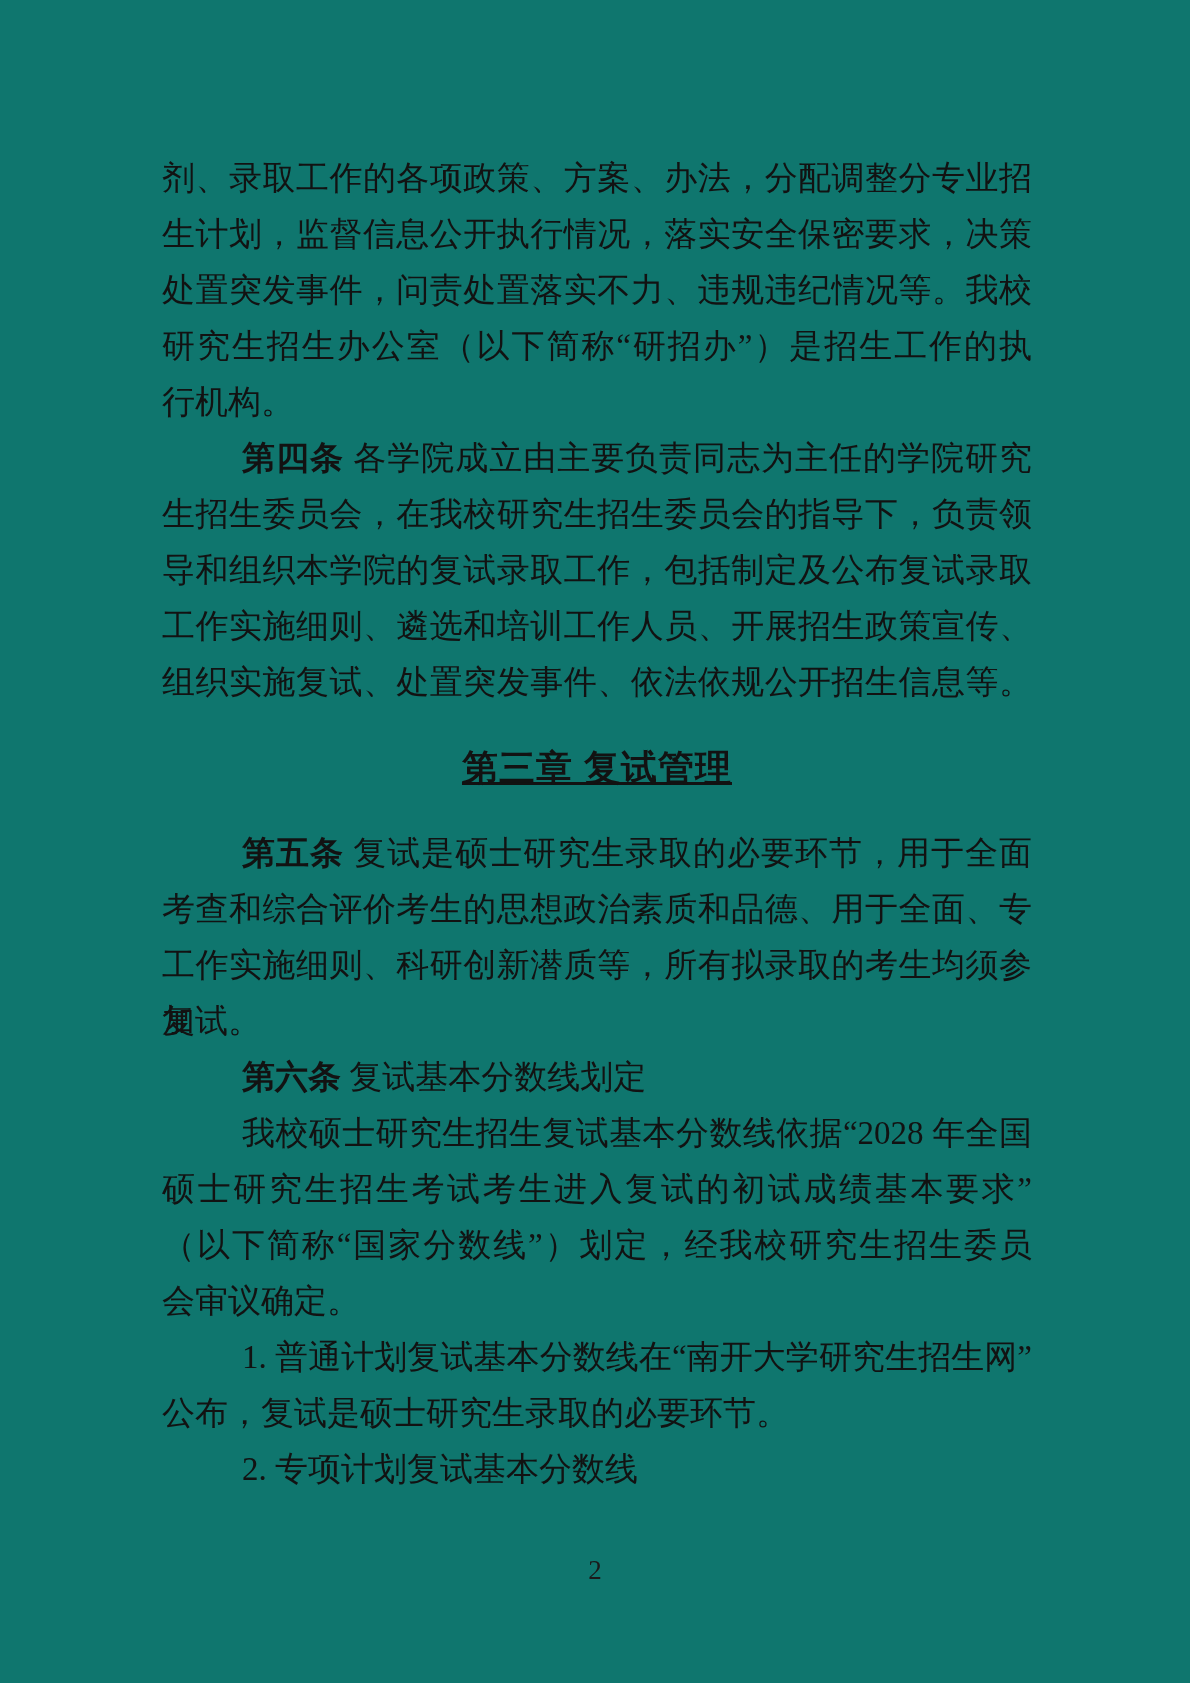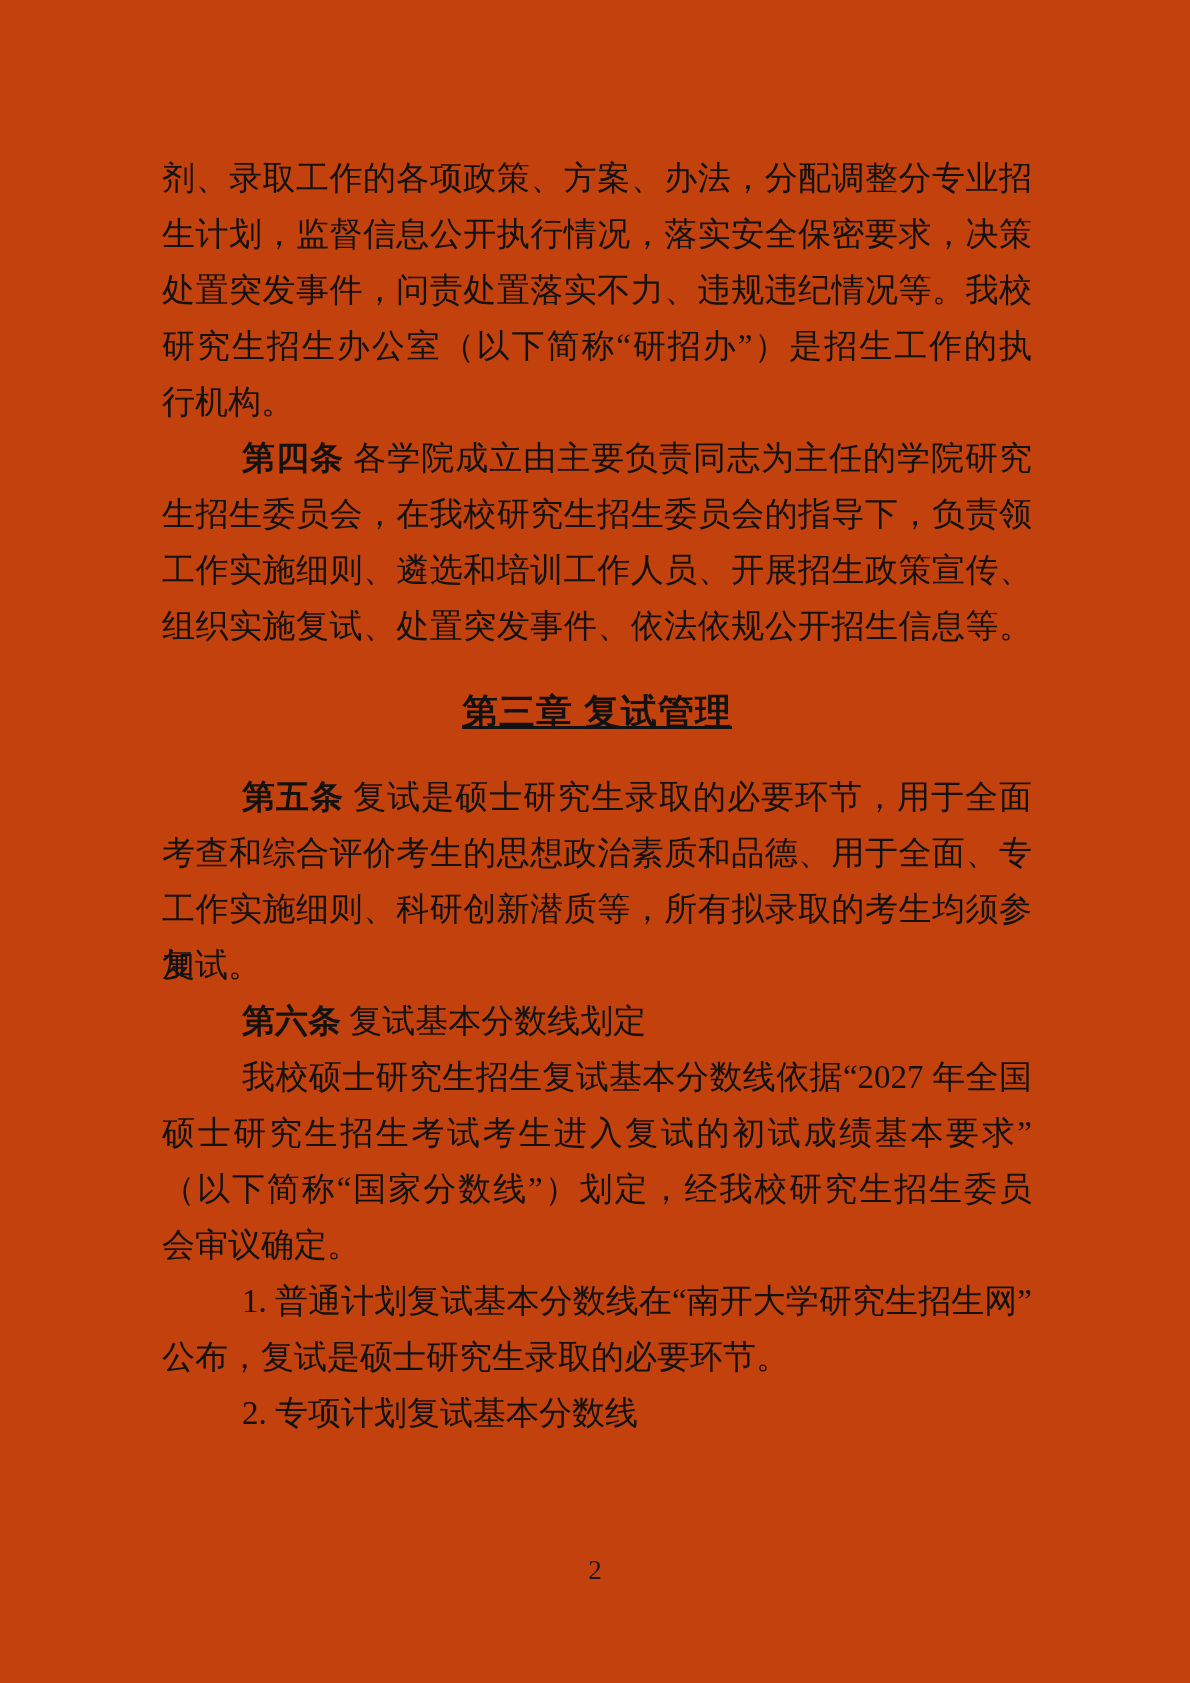--- a/index.html
+++ b/index.html
@@ -11,21 +11,21 @@
     width: 1190px;
     height: 1683px;
     position: relative;
     overflow: hidden;
     font-family: "Liberation Serif", "DejaVu Serif", serif;
     color: #121212;
   }
   .page {
     position: absolute;
     inset: 0;
-    background: #c2410c;
+    background: #0f766e;
   }
   .content {
     position: absolute;
     left: 162px;
     top: 150px;
     width: 870px;
   }
   .line {
     font-size: 33px;
     line-height: 56px;
@@ -86,35 +86,36 @@
       <div class="paragraph">
         <div class="line">剂、录取工作的各项政策、方案、办法，分配调整分专业招</div>
         <div class="line">生计划，监督信息公开执行情况，落实安全保密要求，决策</div>
         <div class="line">处置突发事件，问责处置落实不力、违规违纪情况等。我校</div>
         <div class="line">研究生招生办公室（以下简称“研招办”）是招生工作的执</div>
         <div class="line end">行机构。</div>
       </div>
       <div class="paragraph">
         <div class="line indent"><b>第四条</b> 各学院成立由主要负责同志为主任的学院研究</div>
         <div class="line">生招生委员会，在我校研究生招生委员会的指导下，负责领</div>
+        <div class="line">导和组织本学院的复试录取工作，包括制定及公布复试录取</div>
         <div class="line">工作实施细则、遴选和培训工作人员、开展招生政策宣传、</div>
         <div class="line">组织实施复试、处置突发事件、依法依规公开招生信息等。</div>
       </div>
       <div class="heading">第三章 复试管理</div>
       <div class="paragraph">
         <div class="line indent"><b>第五条</b> 复试是硕士研究生录取的必要环节，用于全面</div>
         <div class="line">考查和综合评价考生的思想政治素质和品德、用于全面、专</div>
         <div class="line">工作实施细则、科研创新潜质等，所有拟录取的考生均须参加</div>
         <div class="line end">复试。</div>
       </div>
       <div class="paragraph">
         <div class="line end indent"><b>第六条</b> 复试基本分数线划定</div>
       </div>
       <div class="paragraph">
-        <div class="line indent">我校硕士研究生招生复试基本分数线依据“2027 年全国</div>
+        <div class="line indent">我校硕士研究生招生复试基本分数线依据“2028 年全国</div>
         <div class="line">硕士研究生招生考试考生进入复试的初试成绩基本要求”</div>
         <div class="line">（以下简称“国家分数线”）划定，经我校研究生招生委员</div>
         <div class="line end">会审议确定。</div>
       </div>
       <div class="paragraph">
         <div class="line indent">1. 普通计划复试基本分数线在“南开大学研究生招生网”</div>
         <div class="line end">公布，复试是硕士研究生录取的必要环节。</div>
       </div>
       <div class="paragraph">
         <div class="line end indent">2. 专项计划复试基本分数线</div>

